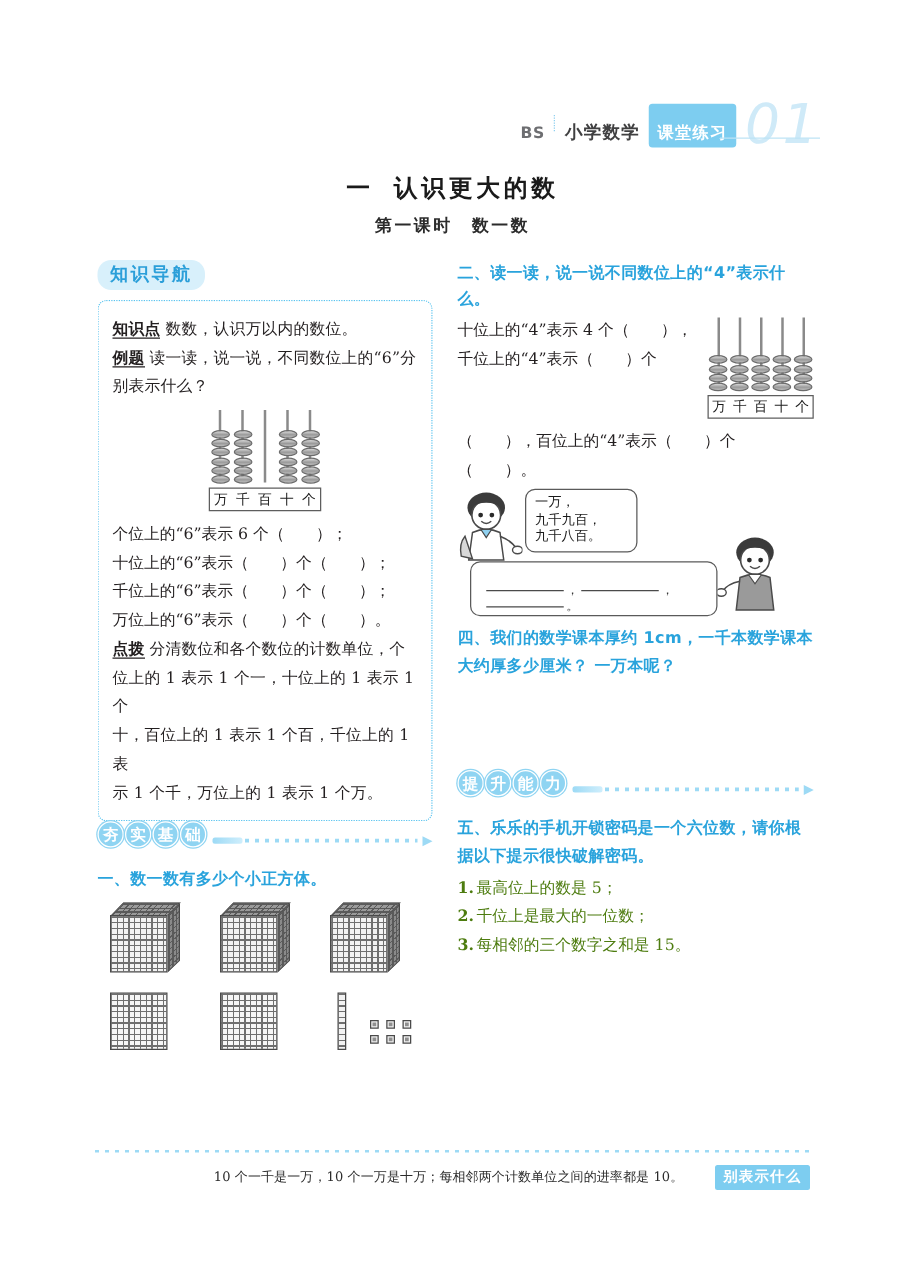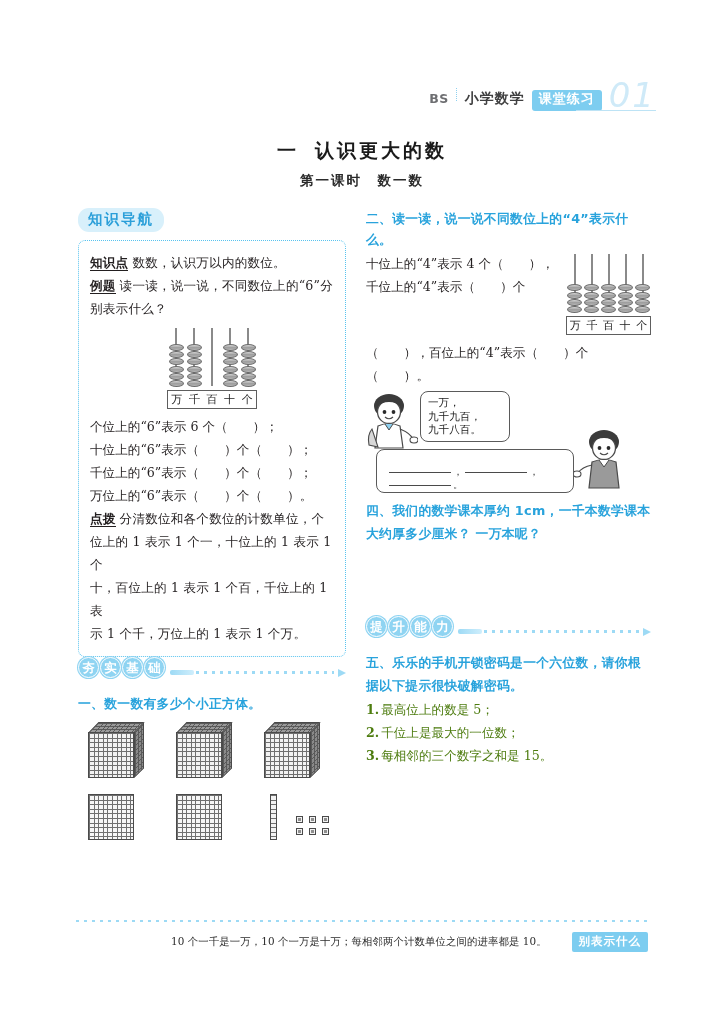--- a/index.html
+++ b/index.html
@@ -49,25 +49,25 @@
     font-weight: bold;
     color: #404041;
     letter-spacing: 1px;
   }
   .hdr-badge {
     font-size: 13px;
     font-weight: bold;
     color: #ffffff;
     background: #7dcdf0;
     border-radius: 3px;
-    padding: 0 7px 3px 7px;
+    padding: 14px 7px 3px 7px;
     letter-spacing: 1px;
   }
   .hdr-num {
-    font-size: 34px;
+    font-size: 44px;
     font-weight: normal;
     color: #cfeaf8;
     font-family: "DejaVu Sans", "Liberation Sans", sans-serif;
     font-style: italic;
     line-height: 0.8;
     letter-spacing: 2px;
     position: relative;
     top: 4px;
   }
   .header-rule {

